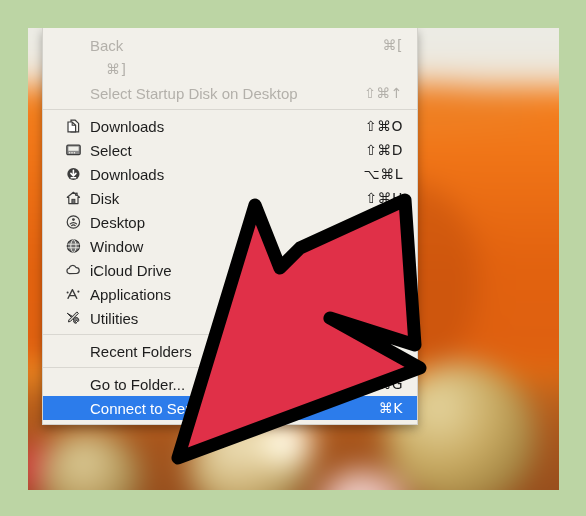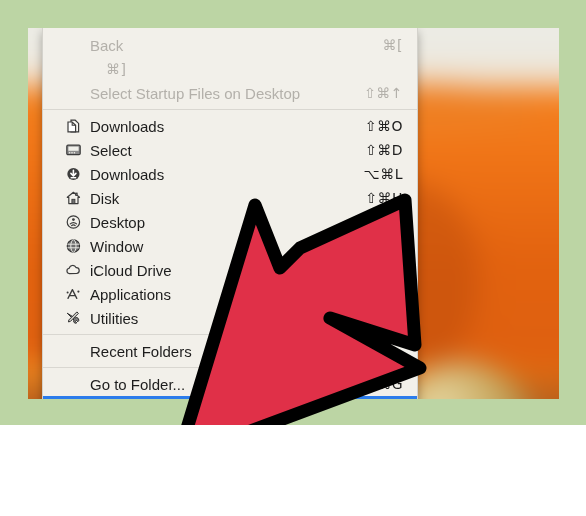--- a/index.html
+++ b/index.html
@@ -3,21 +3,21 @@
 <meta charset="utf-8">
 <style>
   html, body {
     margin: 0;
     padding: 0;
     background: #ffffff;
   }
   #stage {
     position: relative;
     width: 586px;
-    height: 425px;
+    height: 516px;
     overflow: hidden;
     font-family: "Liberation Sans", sans-serif;
     background: #fca5a5;
   }
 
   
   #desktop-photo {
     position: absolute;
     left: 28px;
     top: 28px;
@@ -249,21 +249,21 @@
 
   <div id="go-menu">
       <div class="menu-row disabled menu-indent">
         <span class="row-label">Back</span>
         <span class="row-shortcut">⌘[</span>
       </div>
       <div class="menu-row disabled menu-indent">
         <span class="row-shortcut">⌘]</span>
       </div>
       <div class="menu-row disabled menu-indent">
-        <span class="row-label">Select Startup Files on Desktop</span>
+        <span class="row-label">Select Startup Disk on Desktop</span>
         <span class="row-shortcut">⇧⌘↑</span>
       </div>
       <div class="menu-sep"></div>
       <div class="menu-row">
         <span class="row-icon">
           <svg width="15" height="14" viewBox="0 0 15 14">
             <path d="M5 1.2h4.2L12.6 4.4v8.4H5z" fill="#f7f6f2" stroke="#3b3b3b" stroke-width="1.2"></path>
             <path d="M2 3h4.2L9.6 6.2v6.6H2z" fill="#ffffff" stroke="#3b3b3b" stroke-width="1.2"></path>
             <path d="M6.2 3v3.2h3.4" fill="none" stroke="#3b3b3b" stroke-width="1.1"></path>
           </svg>

